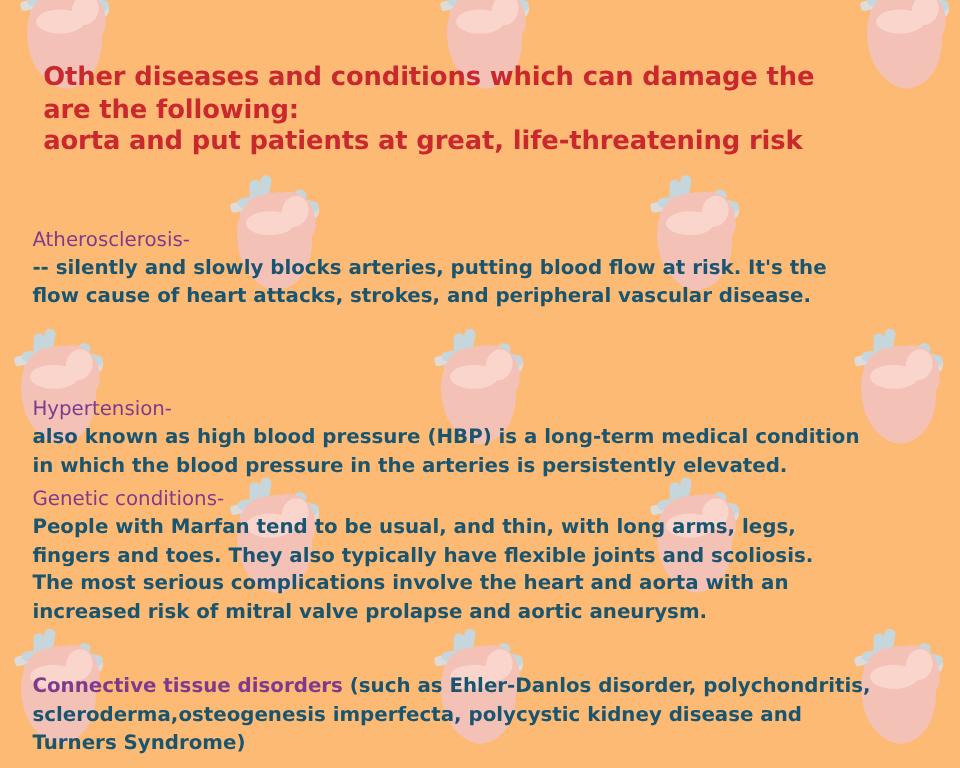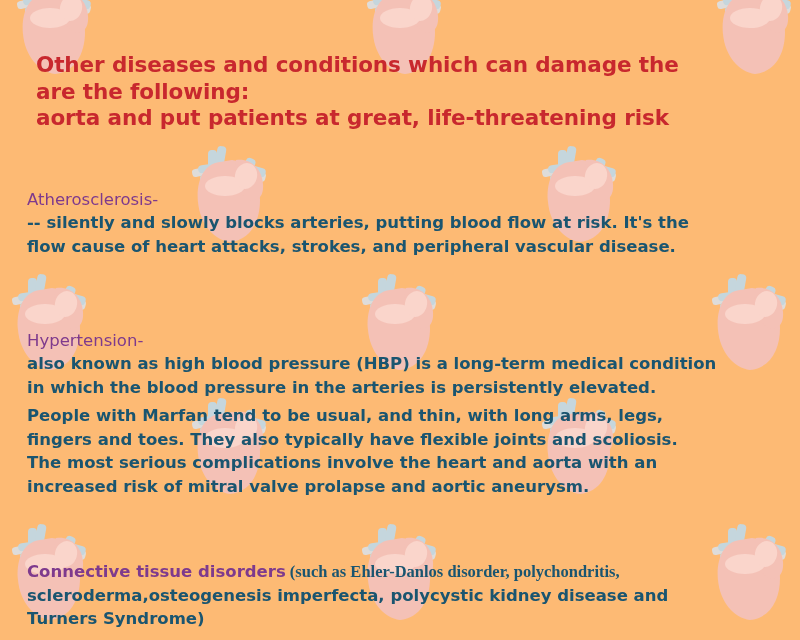--- a/index.html
+++ b/index.html
@@ -81,21 +81,20 @@
     font-weight: bold;
     color: #1a5570;
     white-space: nowrap;
   }
   .section-line.mixed .lead {
     color: #7e3a8d;
     text-align: right;
   }
   .section-line.mixed .rest {
     color: #1a5570;
-    font-family: Liberation Serif, serif;
   }
 
   #section-atherosclerosis { top: 188px; }
   #section-hypertension    { top: 308px; margin-top: 21px; }
   #section-genetic         { top: 404px; }
   #section-connective      { top: 560px; }
 </style>
 </head>
 <body>
 
@@ -495,20 +494,21 @@
       <div class="section-line">flow cause of heart attacks, strokes, and peripheral vascular disease.</div>
     </div>
 
     <div class="section" id="section-hypertension">
       <div class="section-heading">Hypertension-</div>
       <div class="section-line">also known as high blood pressure (HBP) is a long-term medical condition</div>
       <div class="section-line">in which the blood pressure in the arteries is persistently elevated.</div>
     </div>
 
     <div class="section" id="section-genetic">
+      <div class="section-heading">Genetic conditions-</div>
       <div class="section-line">People with Marfan tend to be usual, and thin, with long arms, legs,</div>
       <div class="section-line">fingers and toes. They also typically have flexible joints and scoliosis.</div>
       <div class="section-line">The most serious complications involve the heart and aorta with an</div>
       <div class="section-line">increased risk of mitral valve prolapse and aortic aneurysm.</div>
     </div>
 
     <div class="section" id="section-connective">
       <div class="section-line mixed">
         <span class="lead">Connective tissue disorders</span><span class="rest"> (such as Ehler-Danlos disorder, polychondritis,</span>
       </div>

